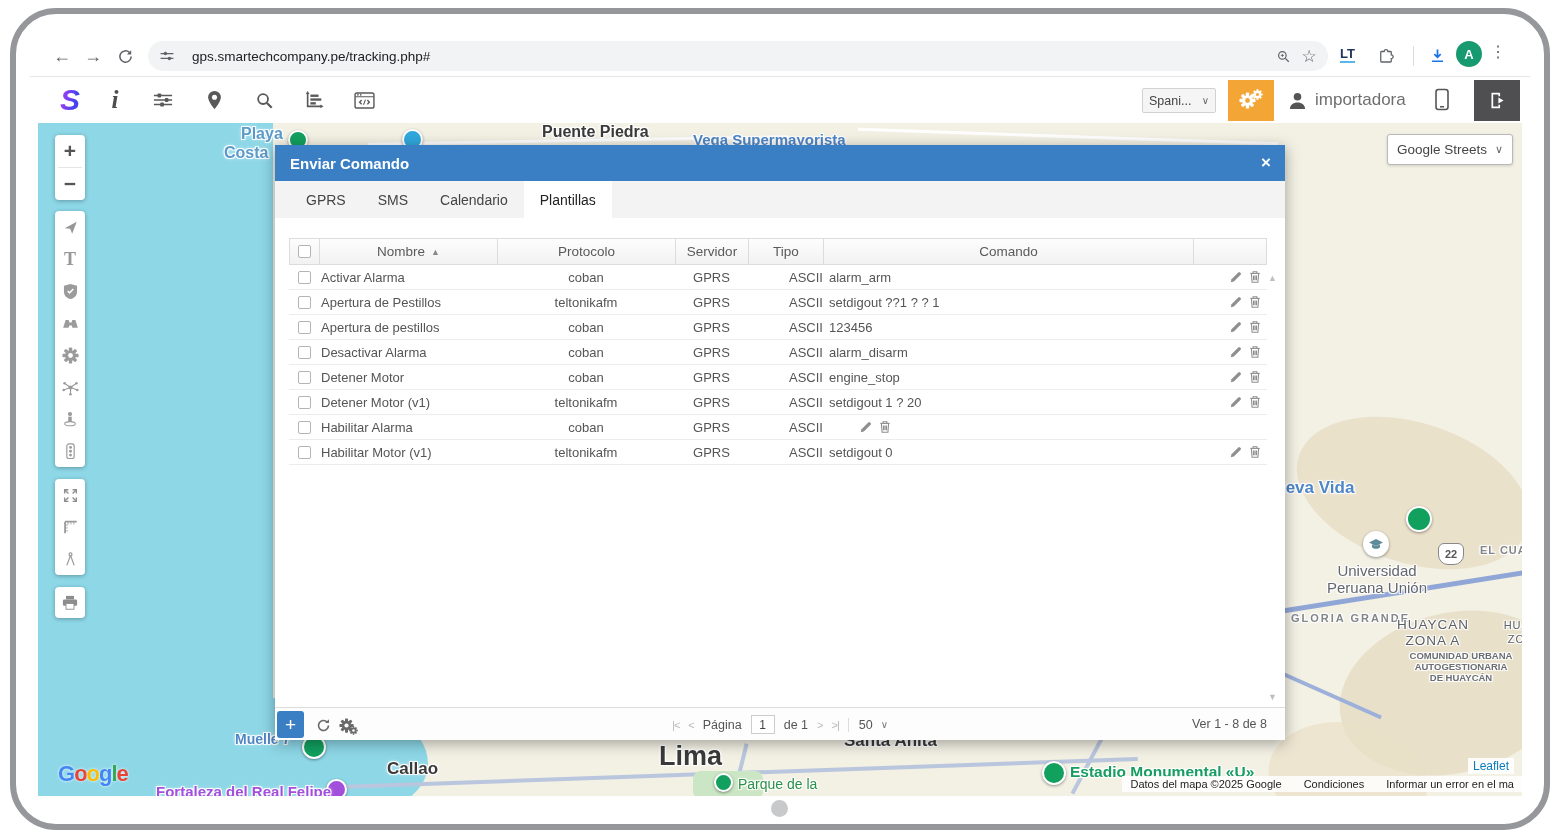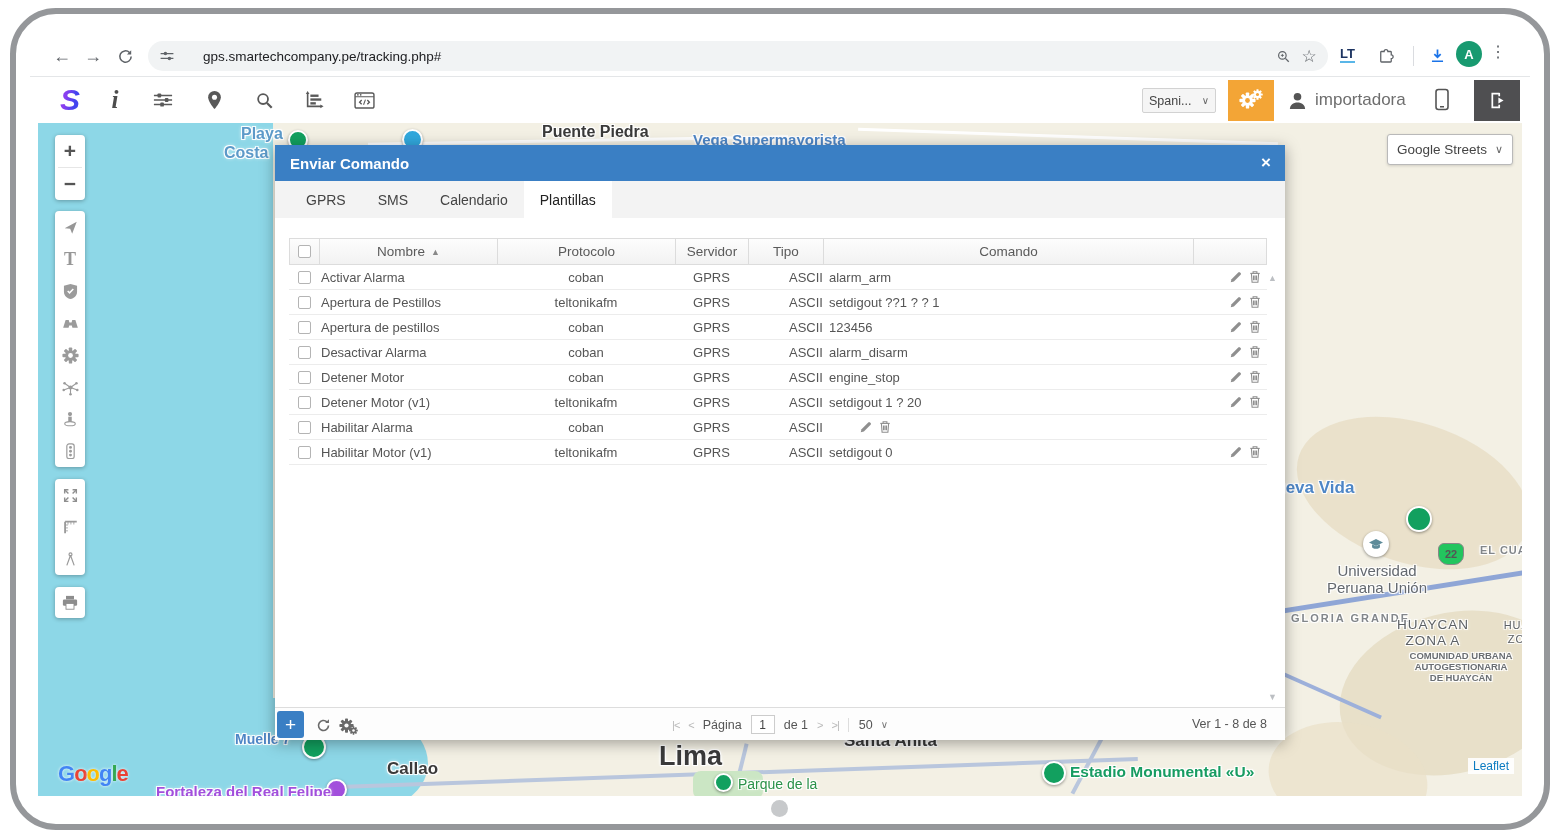--- a/index.html
+++ b/index.html
@@ -8,21 +8,21 @@
 
   
   .bezel { position:absolute; left:10px; top:8px; right:10px; bottom:8px; border:6px solid #95979a; border-radius:46px; pointer-events:none; z-index:60; }
   .screen { position:absolute; left:30px; top:30px; width:1500px; height:788px; background:#fff; border-radius:28px; overflow:hidden; }
 
   
   .browser-bar { position:absolute; left:0; top:6px; width:100%; height:40px; background:#fff; }
   .browser-bar .sep-line { position:absolute; left:0; right:0; top:40px; height:1px; background:#e4e6e8; }
   .nav-ico { position:absolute; top:6px; width:28px; height:28px; display:flex; align-items:center; justify-content:center; color:#5f6368; font-size:18px; cursor:pointer; }
   .url-pill { position:absolute; left:118px; top:5px; width:1180px; height:30px; background:#f1f3f4; border-radius:15px; display:flex; align-items:center; }
-  .url-text { font-size:13.5px; color:#202124; margin-left:23px; flex:1; }
+  .url-text { font-size:13.5px; color:#202124; margin-left:12px; flex:1; }
   .pill-ico { width:26px; height:26px; display:flex; align-items:center; justify-content:center; color:#5f6368; }
   .ext-lt { position:absolute; left:1310px; top:10px; font-size:13px; font-weight:bold; color:#1d3461; border-bottom:2px solid #59b6e8; cursor:pointer; }
   .avatar { position:absolute; left:1426px; top:5px; width:26px; height:26px; border-radius:50%; background:#189a70; color:#fff; font-size:13px; font-weight:bold; display:flex; align-items:center; justify-content:center; cursor:pointer; }
   .kebab { position:absolute; left:1458px; top:6px; font-size:16px; color:#5f6368; width:20px; text-align:center; cursor:pointer; }
   .vline { position:absolute; left:1383px; top:10px; width:1px; height:20px; background:#dadce0; }
 
   
   .app-bar { position:absolute; left:0; top:47px; width:100%; height:46px; background:#fff; }
   .app-ico { position:absolute; top:0; height:46px; width:40px; display:flex; align-items:center; justify-content:center; cursor:pointer; }
   .logo-s { font-size:30px; font-weight:800; font-style:italic; background:linear-gradient(100deg,#8a3ff0 30%,#4344ef 70%); -webkit-background-clip:text; background-clip:text; color:transparent; }
@@ -56,21 +56,21 @@
   .lbl-green { color:#179c62; font-weight:bold; }
   .lbl-park  { color:#2a9149; }
   .lbl-purple{ color:#a24fdc; font-weight:bold; }
 
   .marker { position:absolute; border-radius:50%; box-shadow:0 1px 3px rgba(0,0,0,.4); border:2px solid #fff; }
   .m-green { background:#12a05f; }
   .m-blue  { background:#31a8dd; }
   .m-purple{ background:#a24fdc; }
   .m-white { background:#fff; }
 
-  .shield22 { position:absolute; width:26px; height:22px; background:#22c55e; border:1.5px solid #888; border-radius:6px 6px 10px 10px; font-size:11px; color:#555; display:flex; align-items:center; justify-content:center; font-weight:bold; }
+  .shield22 { position:absolute; width:26px; height:22px; background:#ffffff; border:1.5px solid #888; border-radius:6px 6px 10px 10px; font-size:11px; color:#555; display:flex; align-items:center; justify-content:center; font-weight:bold; }
 
   
   .tool-box { position:absolute; width:30px; background:#fff; border-radius:4px; box-shadow:0 1px 4px rgba(0,0,0,.3); z-index:6; }
   .tool-item { width:30px; height:32px; display:flex; align-items:center; justify-content:center; color:#8d8d8d; cursor:pointer; }
   .zoom-txt { font-size:21px; color:#555; font-weight:bold; }
   .tool-div { height:1px; background:#e6e6e6; margin:0 3px; }
 
   .layer-select { position:absolute; left:1349px; top:11px; width:126px; height:31px; background:#fff; border:1px solid #b9b9b9; border-radius:3px; display:flex; align-items:center; justify-content:center; gap:8px; font-size:13.5px; color:#444; z-index:6; cursor:pointer; box-shadow:0 1px 3px rgba(0,0,0,.15); }
 
   .google-logo { position:absolute; left:20px; top:638px; font-size:22px; font-weight:bold; letter-spacing:-1px; text-shadow:0 0 3px #fff; }
@@ -333,20 +333,25 @@
       <span class="maplabel lbl-blue" style="left:197px;top:608px;font-size:14px">Muelle 7</span>
       <span class="maplabel lbl-dark" style="left:349px;top:636px;font-size:17px">Callao</span>
       <span class="maplabel lbl-dark" style="left:621px;top:618px;font-size:27px">Lima</span>
       <span class="maplabel lbl-park" style="left:700px;top:653px;font-size:14px">Parque de la</span>
       <span class="maplabel lbl-dark" style="left:806px;top:608px;font-size:17px">Santa Anita</span>
       <span class="maplabel lbl-green" style="left:1032px;top:640px;font-size:15.5px">Estadio Monumental «U»</span>
       <span class="maplabel lbl-purple" style="left:118px;top:660px;font-size:15px">Fortaleza del Real Felipe</span>
 
       <div class="google-logo"><span style="color:#4285F4">G</span><span style="color:#EA4335">o</span><span style="color:#FBBC05">o</span><span style="color:#4285F4">g</span><span style="color:#34A853">l</span><span style="color:#EA4335">e</span></div>
 
+      <div class="attr-strip">
+        <span>Datos del mapa ©2025 Google</span>
+        <span>Condiciones</span>
+        <span>Informar un error en el ma</span>
+      </div>
       <div class="leaflet-chip">Leaflet</div>
 
       <div class="tool-box" style="left:17px;top:12px">
         <div class="tool-item zoom-txt">+</div>
         <div class="tool-div"></div>
         <div class="tool-item zoom-txt">−</div>
       </div>
 
       <div class="tool-box" style="left:17px;top:88px">
         <div class="tool-item">

